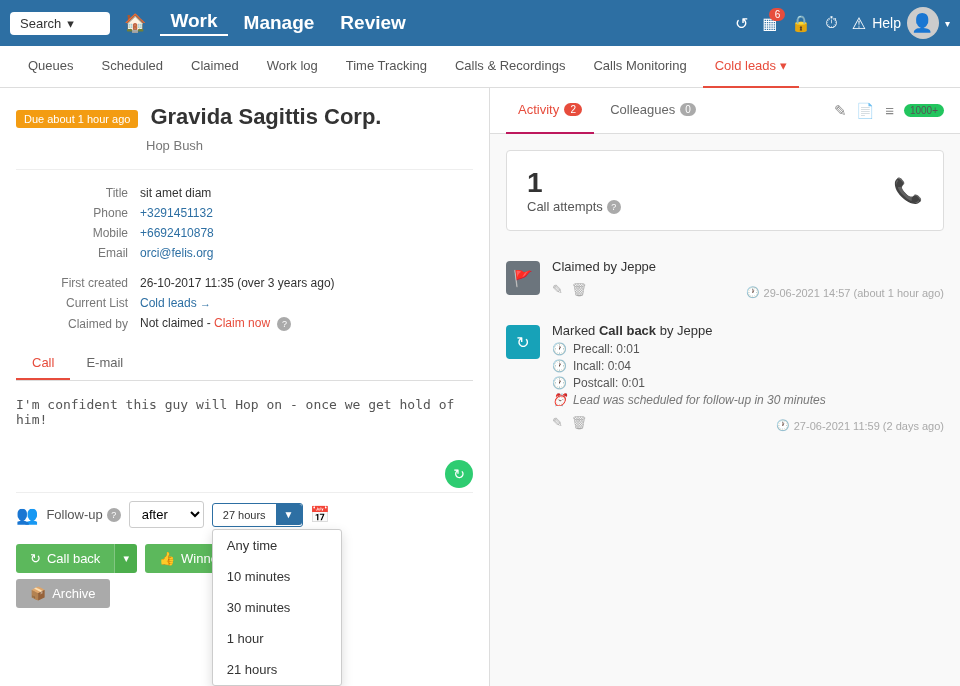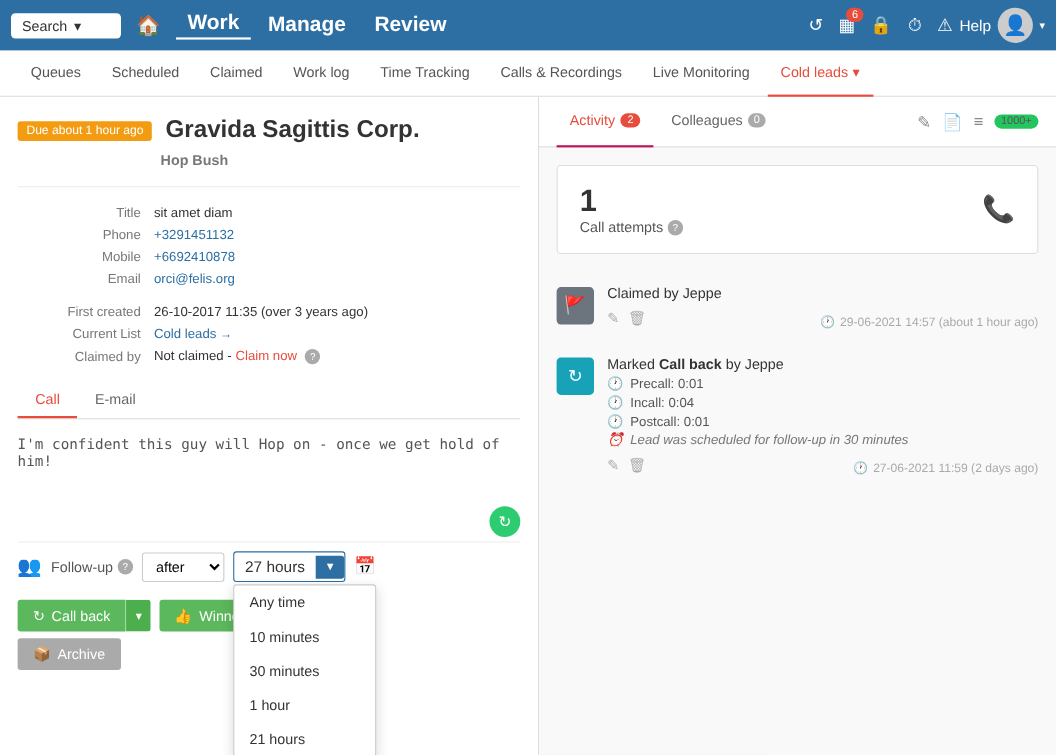--- a/index.html
+++ b/index.html
@@ -123,21 +123,20 @@
     .lead-title {
       font-size: 22px;
       font-weight: 600;
       color: #333;
     }
     .lead-subtitle {
       color: #777;
       font-size: 13px;
       margin-bottom: 16px;
       margin-left: 130px;
-      font-weight: bold;
     }
     .info-divider { border: none; border-top: 1px solid #eee; margin: 8px 0 12px; }
     .info-table { width: 100%; margin-bottom: 12px; }
     .info-table tr td:first-child {
       text-align: right;
       color: #777;
       font-weight: 500;
       padding: 2px 10px 2px 0;
       width: 120px;
       font-size: 12px;
@@ -433,21 +432,21 @@
   <span style="color:white;font-size:10px;cursor:pointer;">▾</span>
 </nav>
 
 <nav class="sub-nav">
   <div class="sub-nav-item">Queues</div>
   <div class="sub-nav-item">Scheduled</div>
   <div class="sub-nav-item">Claimed</div>
   <div class="sub-nav-item">Work log</div>
   <div class="sub-nav-item">Time Tracking</div>
   <div class="sub-nav-item">Calls &amp; Recordings</div>
-  <div class="sub-nav-item">Live Monitoring</div>
+  <div class="sub-nav-item">Calls Monitoring</div>
   <div class="sub-nav-item active">
     <span class="sub-nav-dropdown">
       <span>Cold leads</span>
       <span>▾</span>
     </span>
   </div>
 </nav>
 
 <div class="main-content">
 
@@ -527,21 +526,21 @@
       <span class="followup-label">
         <span>Follow-up</span>
         <span class="help-icon">?</span>
       </span>
       <select class="followup-select">
         <option>after</option>
         <option>before</option>
       </select>
       <div class="top-time-select-container pos-relative">
         <div style="display:flex;align-items:center;border:1px solid #2d6fa3;border-radius:3px;background:white;cursor:pointer;">
-          <span style="padding:5px 10px;font-size:14px;color:#333;">27 hours</span>
+          <span style="padding:5px 10px;font-size:11px;color:#333;">27 hours</span>
           <span style="padding:5px 8px;background:#2d6fa3;color:white;font-size:10px;border-radius:0 3px 3px 0;">▼</span>
         </div>
 
         <div class="time-dropdown-open">
           <div class="dropdown-item">Any time</div>
           <div class="dropdown-item">10 minutes</div>
           <div class="dropdown-item">30 minutes</div>
           <div class="dropdown-item">1 hour</div>
           <div class="dropdown-item">21 hours</div>
 

